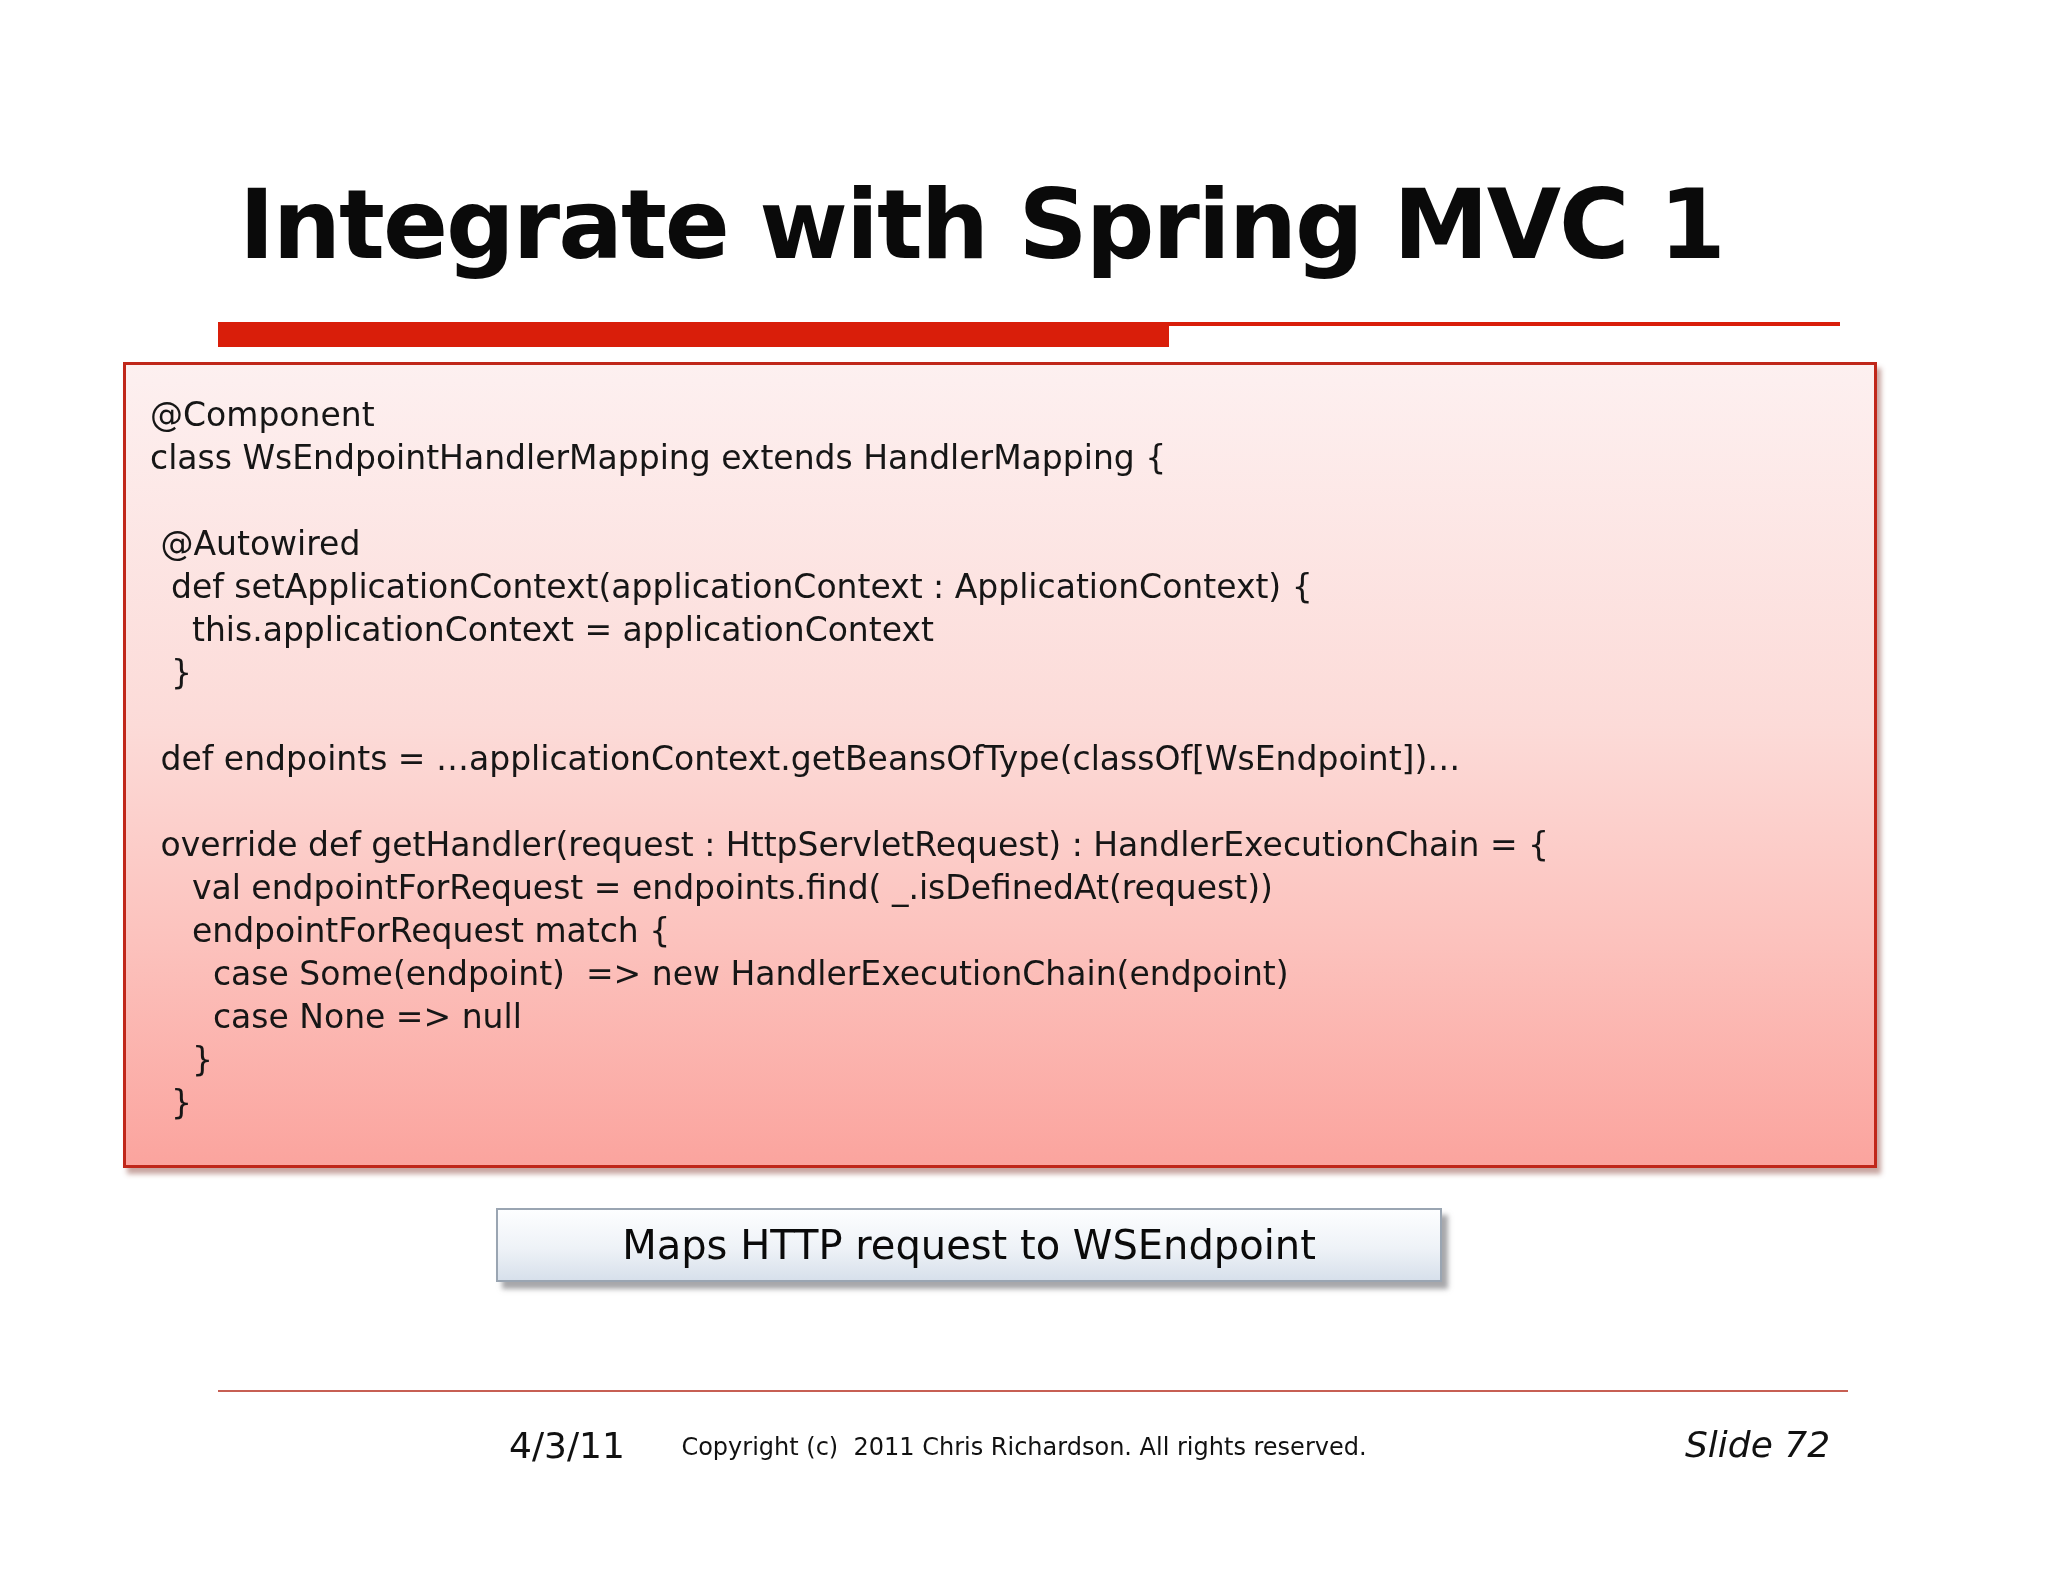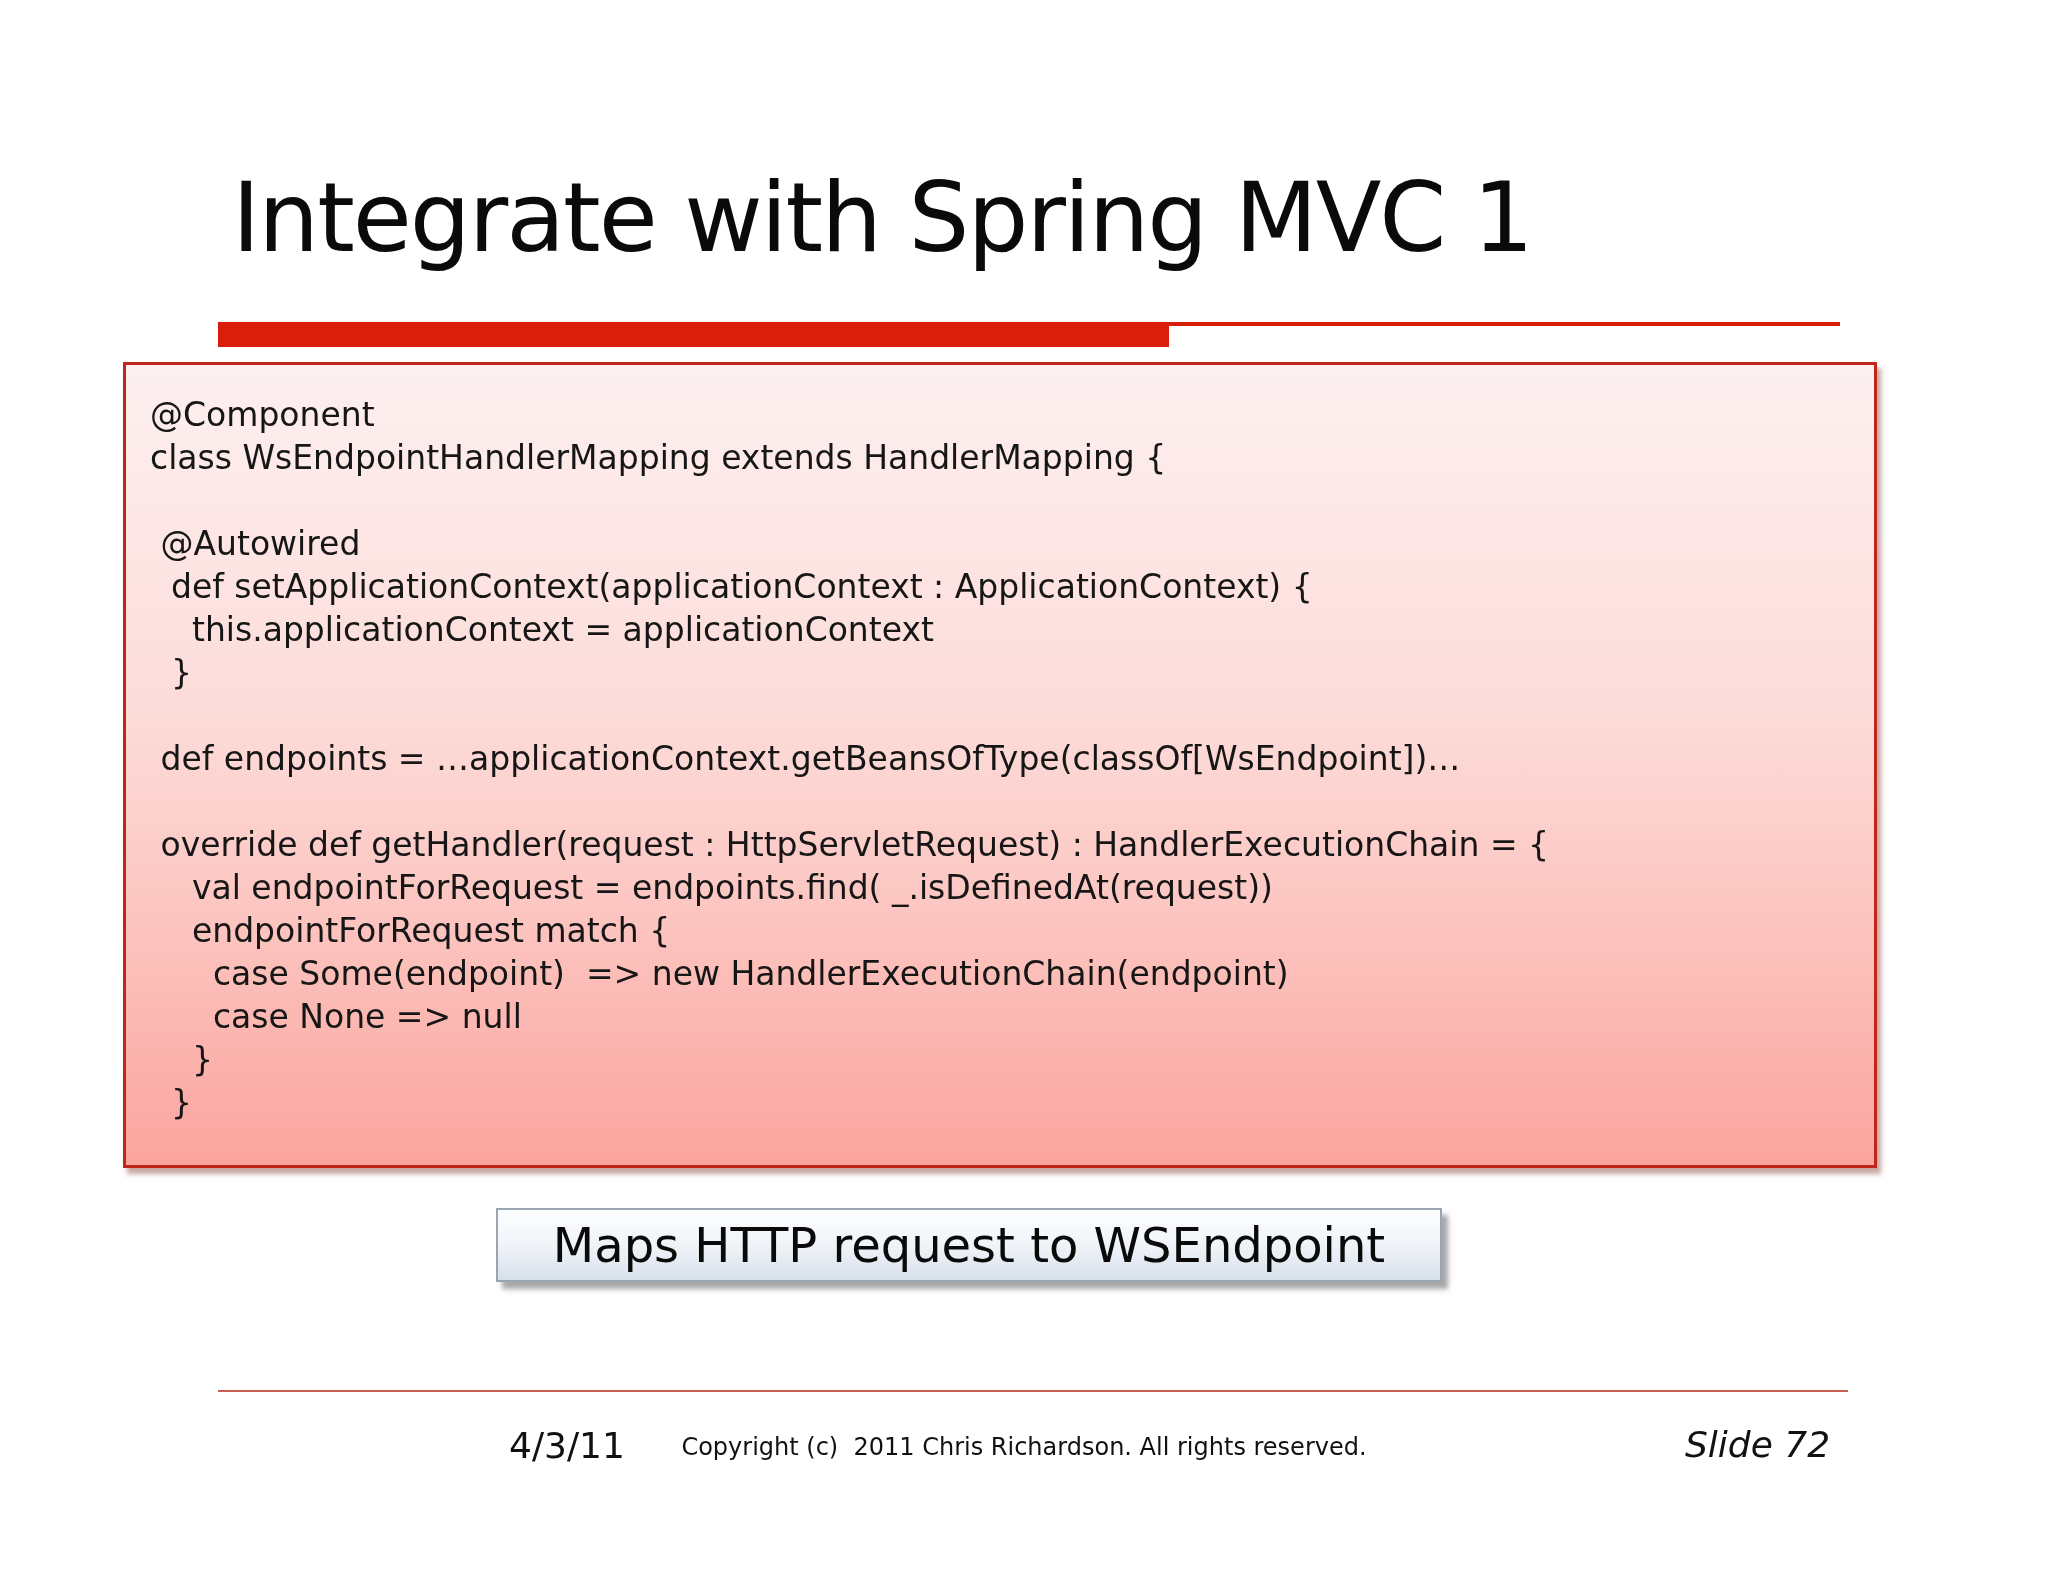--- a/index.html
+++ b/index.html
@@ -11,23 +11,23 @@
     background: #ffffff;
     font-family: "DejaVu Sans", "Liberation Sans", sans-serif;
     color: #0a0a0a;
     overflow: hidden;
   }
 
   .title {
     position: absolute;
     left: 228px;
     top: 158px;
-    margin: 4px;
+    margin: 11px;
     font-size: 96px;
-    font-weight: 400;
+    font-weight: 700;
     letter-spacing: -2px;
     color: #0a0a0a;
     white-space: nowrap;
   }
 
   .rule-thin {
     position: absolute;
     left: 218px;
     top: 322px;
     width: 1622px;
@@ -72,21 +72,21 @@
     top: 1208px;
     width: 946px;
     height: 74px;
     box-sizing: border-box;
     border: 2px solid #9aa5b2;
     background: linear-gradient(180deg, #fdfeff 0%, #eef2f7 55%, #d7e0eb 100%);
     box-shadow: 6px 7px 5px rgba(95, 95, 100, 0.55);
     display: flex;
     align-items: center;
     justify-content: center;
-    font-size: 48px;
+    font-size: 40px;
     color: #0a0a0a;
     white-space: pre;
   }
 
   .footer-line {
     position: absolute;
     left: 218px;
     top: 1390px;
     width: 1630px;
     height: 2px;

